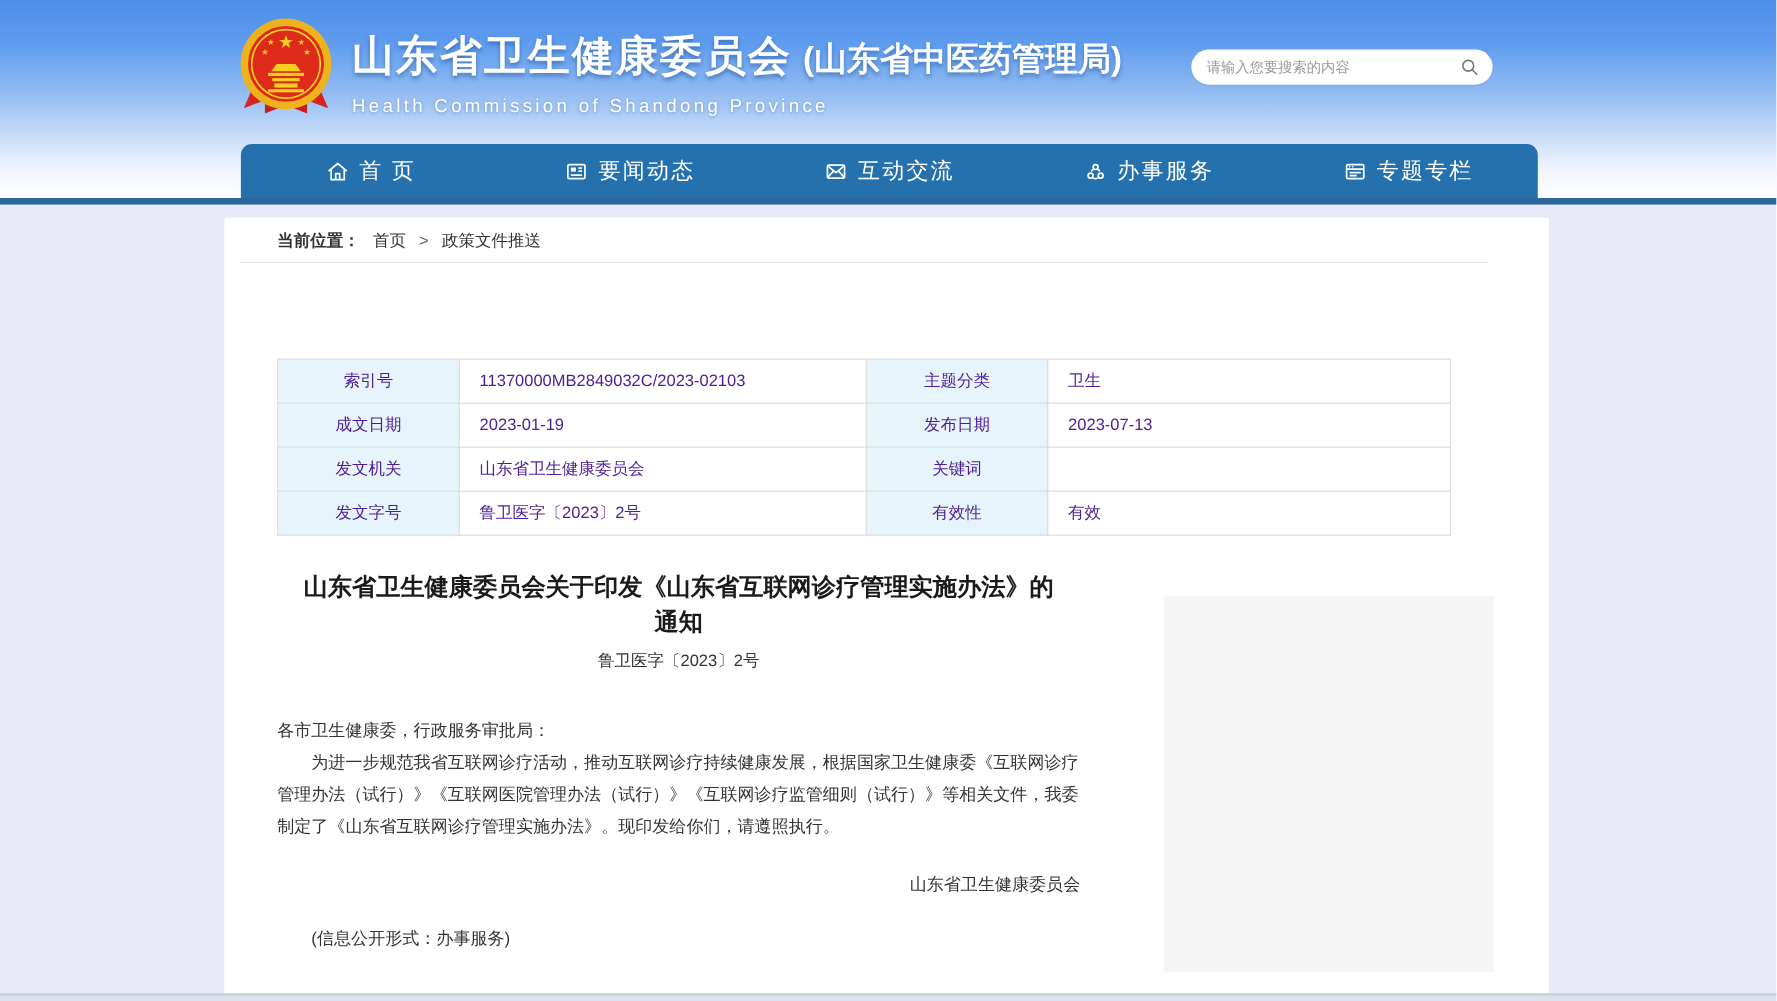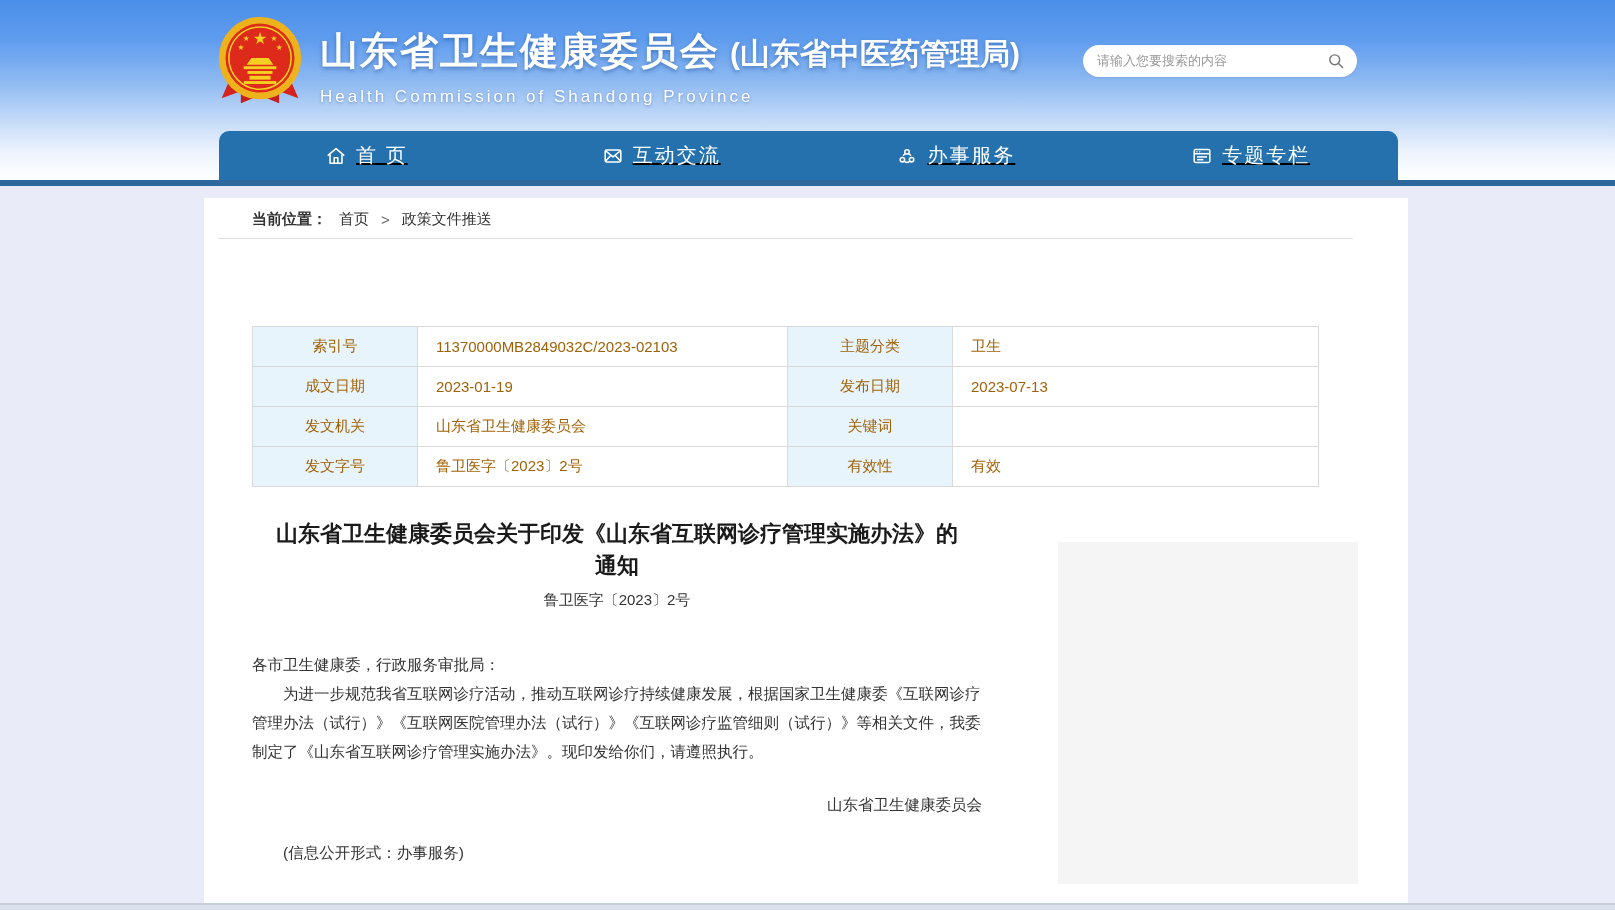--- a/index.html
+++ b/index.html
@@ -22,37 +22,37 @@
     background:#fff; border-radius:16px; display:flex; align-items:center;
     padding:0 12px 0 14px; box-shadow:0 1px 2px rgba(0,0,0,.08); }
   .search-box input { flex:1; border:none; outline:none; font-size:13px; color:#1d4ed8;
     font-family:Liberation Mono, monospace; background:transparent; }
   .search-box input::placeholder { color:#999; }
   .search-icon { width:18px; height:18px; flex:0 0 auto; cursor:pointer; }
 
   
   .nav-strip { position:absolute; left:0; top:180px; width:1615px; height:6px; background:#2d689d; }
   .nav { position:absolute; left:219px; top:131px; width:1179px; height:49px;
-    background:#2471ae; border-radius:10px 10px 0 0; display:flex;text-decoration:underline; }
+    background:#2471ae; border-radius:10px 10px 0 0; display:flex; }
   .nav-item { flex:1; display:flex; align-items:center; justify-content:center; gap:9px;
     color:#fff; font-size:20px; letter-spacing:2px; cursor:pointer; text-decoration:none; }
   .nav-item svg { width:22px; height:22px; }
 
   
   .content { position:absolute; left:204px; top:198px; width:1204px; height:706px; background:#fff; }
   .breadcrumb { position:absolute; left:48px; top:12px; font-size:15px; color:#333;
     display:flex; align-items:center; gap:12px; }
   .breadcrumb .bc-label { font-weight:bold; }
   .breadcrumb a { color:#333; text-decoration:none; cursor:pointer; }
   .bc-sep { color:#666; }
   .bc-rule { position:absolute; left:14px; top:40px; width:1135px; height:0; border-top:1px solid #e0e0e0; }
 
   
   table.meta { position:absolute; left:48px; top:128px; width:1066px;
-    border-collapse:collapse; font-size:15px; color:#a16207; table-layout:fixed; }
+    border-collapse:collapse; font-size:15px; color:#4c1d95; table-layout:fixed; }
   table.meta td { border:1px solid #d9d9d9; height:40px; padding:0 18px; background:#fff; }
   table.meta td.lbl { background:#e8f4fc; text-align:center; padding:0; }
   col.c-l1{width:165px} col.c-v1{width:370px} col.c-l2{width:165px} col.c-v2{width:366px}
 
   
   .article { position:absolute; left:48px; top:320px; width:730px; color:#333; }
   .art-title { width:700px; margin:0 auto; text-align:center; font-size:22px;
     font-weight:bold; line-height:32px; color:#1a1a1a; }
   .art-docnum { text-align:center; font-size:15px; margin-top:9px; }
   .art-body { margin-top:40px; font-size:15.5px; line-height:29px; }
@@ -117,20 +117,30 @@
 
     <a class="nav-item">
       <svg viewBox="0 0 24 24" fill="none" stroke="#fff" stroke-width="1.7" stroke-linejoin="round">
         <path d="M3 11.5 L12 4 L21 11.5"></path>
           <path d="M5.5 10 V20 H18.5 V10"></path>
           <path d="M10 20 V14 H14 V20"></path>
       </svg>
       <span>首 页</span>
     </a>
 
+    <a class="nav-item">
+      <svg viewBox="0 0 24 24" fill="none" stroke="#fff" stroke-width="1.7" stroke-linejoin="round">
+        <rect x="3.5" y="5" width="17" height="14" rx="1.5"></rect>
+        <rect x="6.5" y="8" width="5" height="4" fill="#fff" stroke="none"></rect>
+        <line x1="14" y1="8.5" x2="17.5" y2="8.5"></line>
+          <line x1="14" y1="11.5" x2="17.5" y2="11.5"></line>
+        <line x1="6.5" y1="15.5" x2="17.5" y2="15.5"></line>
+      </svg>
+      <span>要闻动态</span>
+    </a>
 
 
     <a class="nav-item">
       <svg viewBox="0 0 24 24" fill="none" stroke="#fff" stroke-width="1.7" stroke-linejoin="round">
         <rect x="3.5" y="5.5" width="17" height="13" rx="1.5"></rect>
         <path d="M3.5 6 L12 13 L20.5 6"></path>
           <path d="M3.5 18 L9.5 11.5"></path>
           <path d="M20.5 18 L14.5 11.5"></path>
       </svg>
       <span>互动交流</span>

